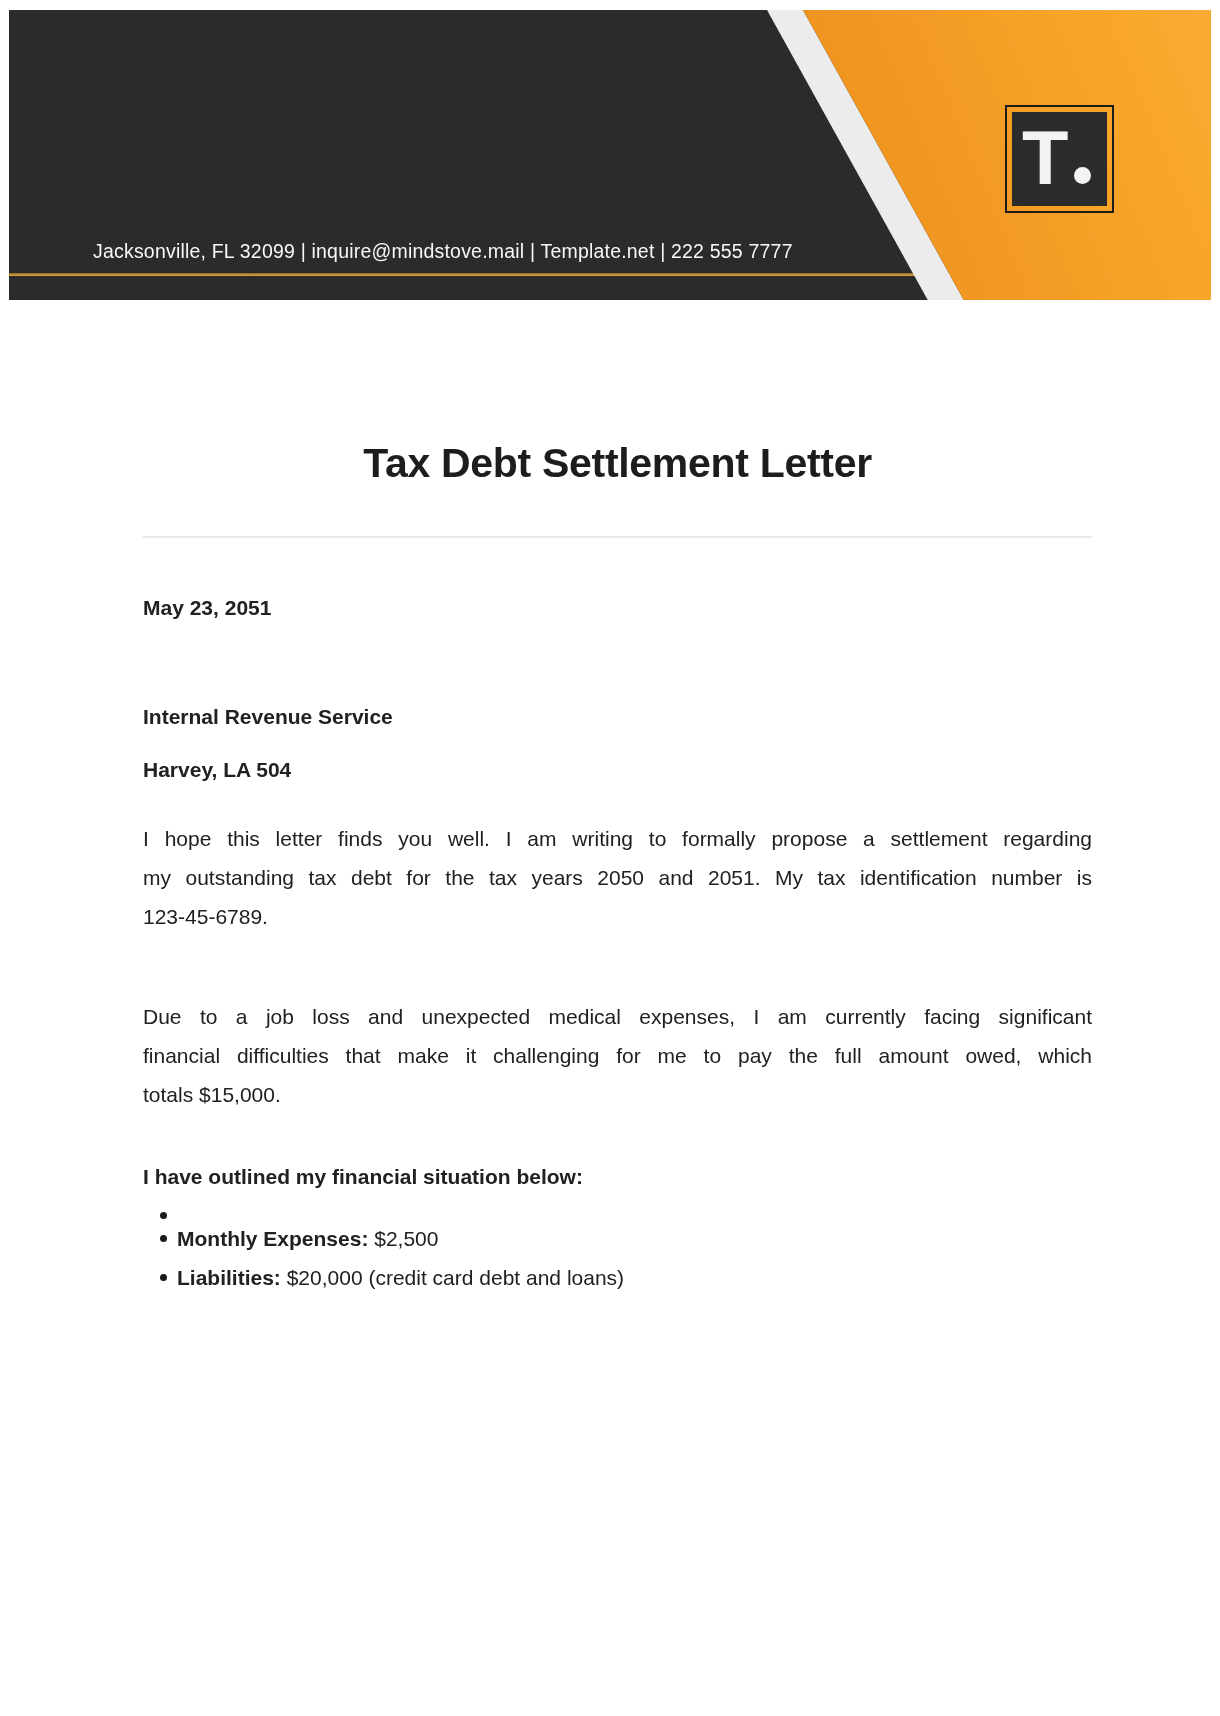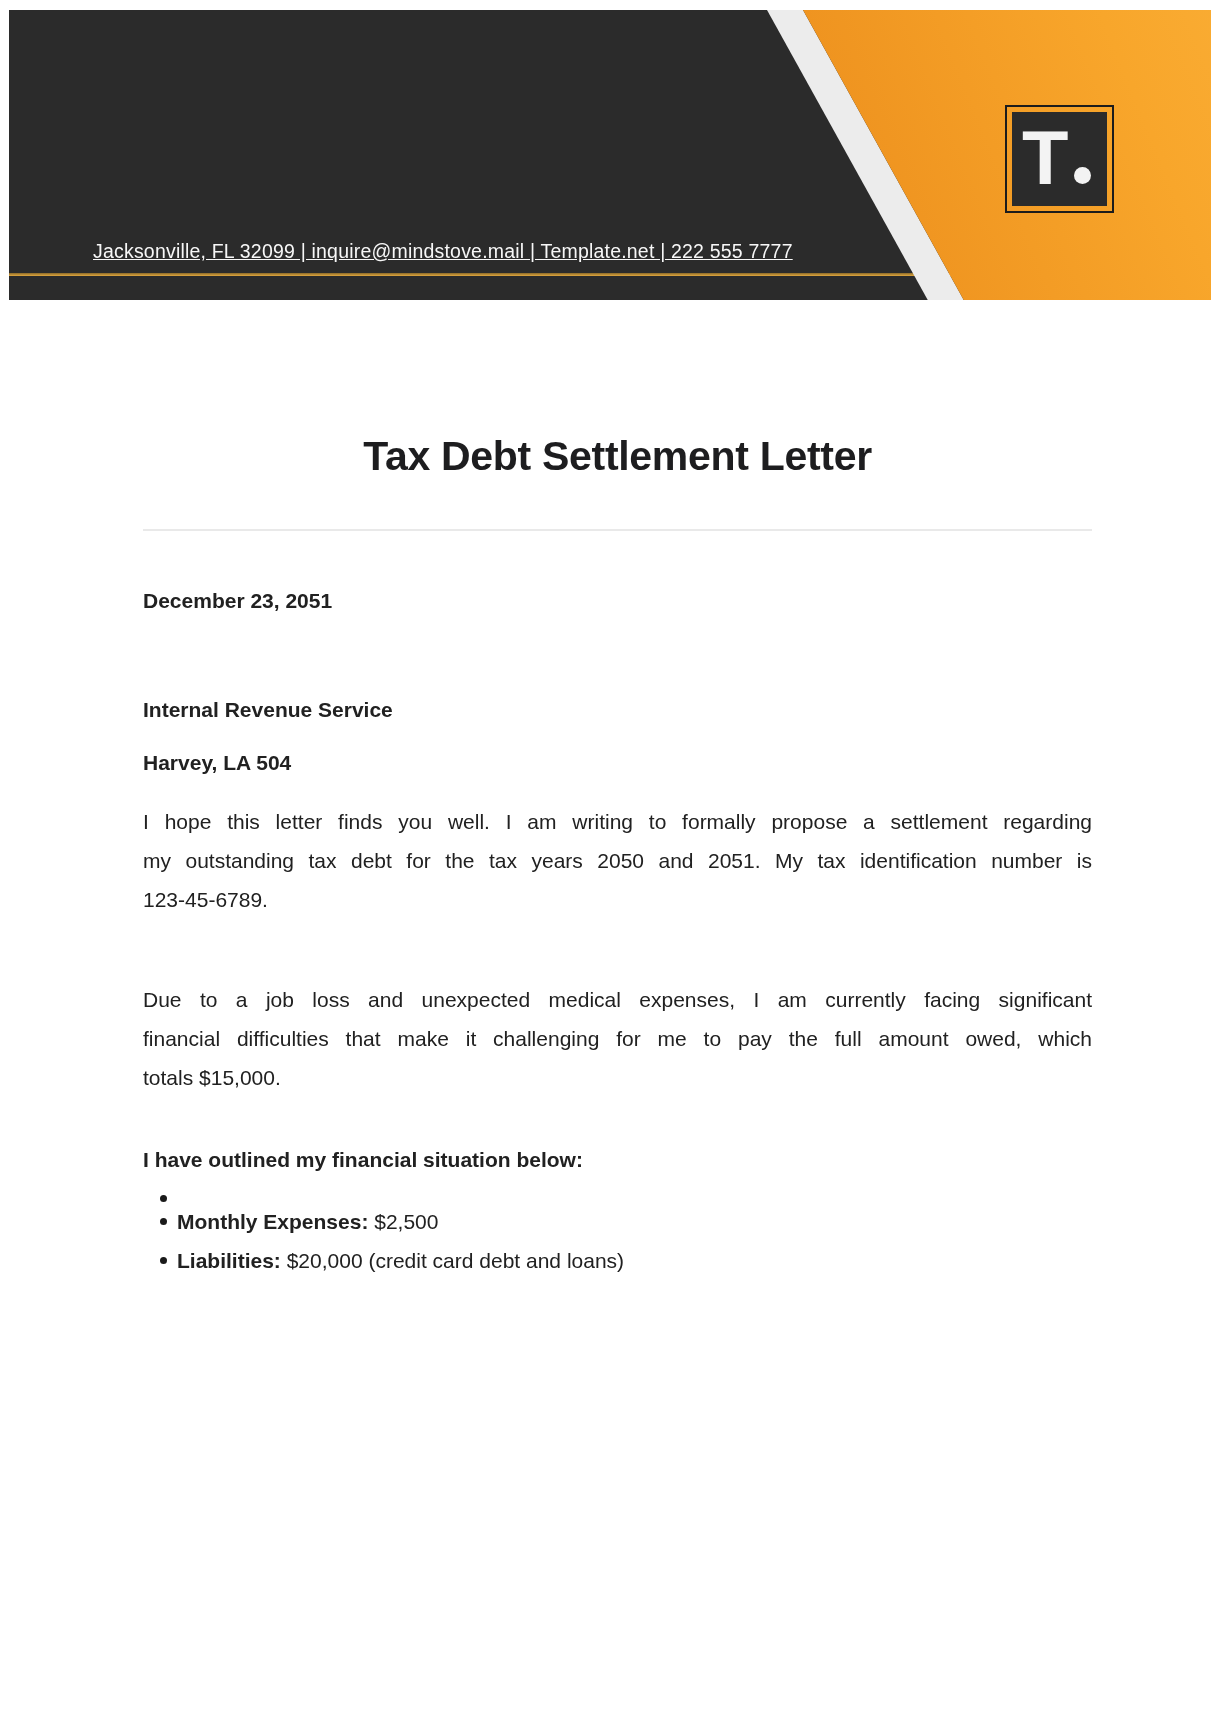--- a/index.html
+++ b/index.html
@@ -46,41 +46,40 @@
     font-size:76px;line-height:1;font-weight:700;color:#f3f3f3;
   }
   .logo-dot{
     position:absolute;left:62px;top:55px;width:17px;height:17px;
     border-radius:50%;background:#f3f3f3;
   }
   .contact{
     position:absolute;left:84px;top:228px;z-index:3;
     font-size:19.5px;line-height:26px;color:#f7f7f7;letter-spacing:.2px;
     white-space:nowrap;
-    text-decoration:underline;
   }
 
   
-  .content{position:absolute;left:143px;top:305px;width:949px;color:#212121;}
+  .content{position:absolute;left:143px;top:312px;width:949px;color:#212121;}
   .doc-title{
     margin:125px 0 0 0;text-align:center;
     font-size:41px;line-height:52px;font-weight:700;color:#1d1d1f;
     letter-spacing:-.3px;
   }
   .divider{margin-top:47px;height:2px;background:#e9e9e9;}
 
   .line-block, .para-line, .list-item, .list-intro{
     font-size:21px;line-height:39px;color:#212121;
   }
   .bold{font-weight:700;}
   .date-line{margin-top:50px;}
   .org-line{margin-top:70px;}
   .addr-line{margin-top:14px;}
   .salutation-line{margin-top:52px;}
-  .para{margin-top:20px;}
+  .para{margin-top:30px;}
   .para.second{margin-top:61px;}
   .para-line{text-align:justify;text-align-last:justify;}
   .para-line.last{text-align:justify;text-align-last:auto;}
   .list-intro{margin-top:43px;font-weight:bold;}
   .list-item{display:flex;align-items:flex-start;}
   .list-bullet{
     flex:none;width:7px;height:7px;border-radius:50%;background:#1a1a1a;
     margin:16px 10px 0 17px;
   }
 </style>
@@ -99,21 +98,21 @@
         <span class="logo-dot"></span>
       </div>
     </div>
     <div class="contact">Jacksonville, FL 32099 | inquire@mindstove.mail | Template.net | 222 555 7777</div>
   </div>
 
   <div class="content">
     <h1 class="doc-title">Tax Debt Settlement Letter</h1>
     <div class="divider"></div>
 
-    <div class="line-block bold date-line">December 23, 2051</div>
+    <div class="line-block bold date-line">May 23, 2051</div>
     <div class="line-block bold org-line">Internal Revenue Service</div>
     <div class="line-block bold addr-line">Harvey, LA 504</div>
 
 
     <div class="para first">
         <div class="para-line">I hope this letter finds you well. I am writing to formally propose a settlement regarding</div>
         <div class="para-line">my outstanding tax debt for the tax years 2050 and 2051. My tax identification number is</div>
         <div class="para-line last">123-45-6789.</div>
       </div>
     <div class="para second">

